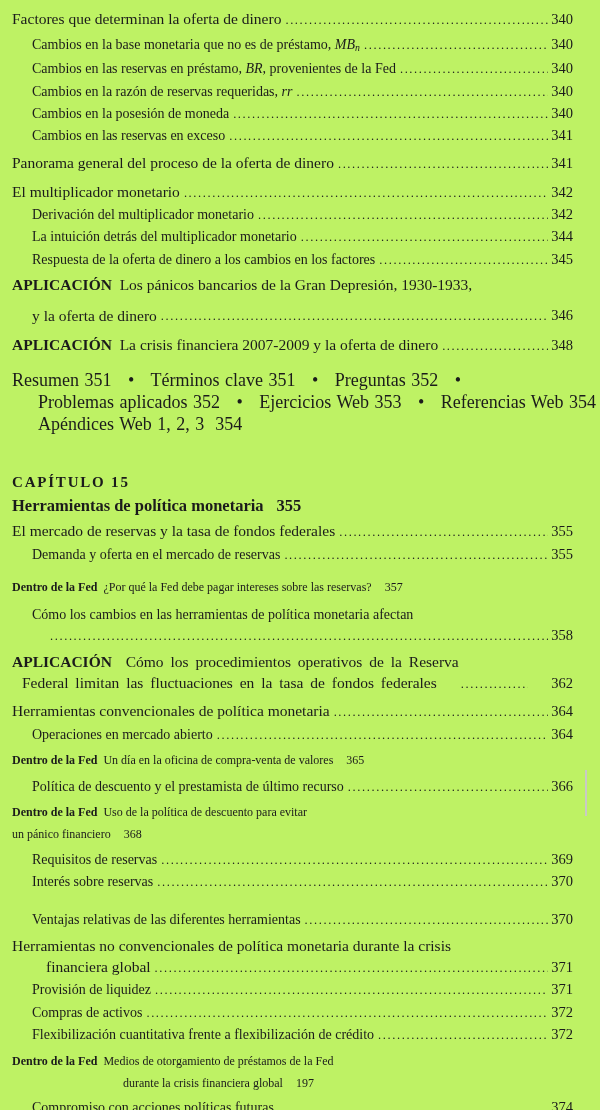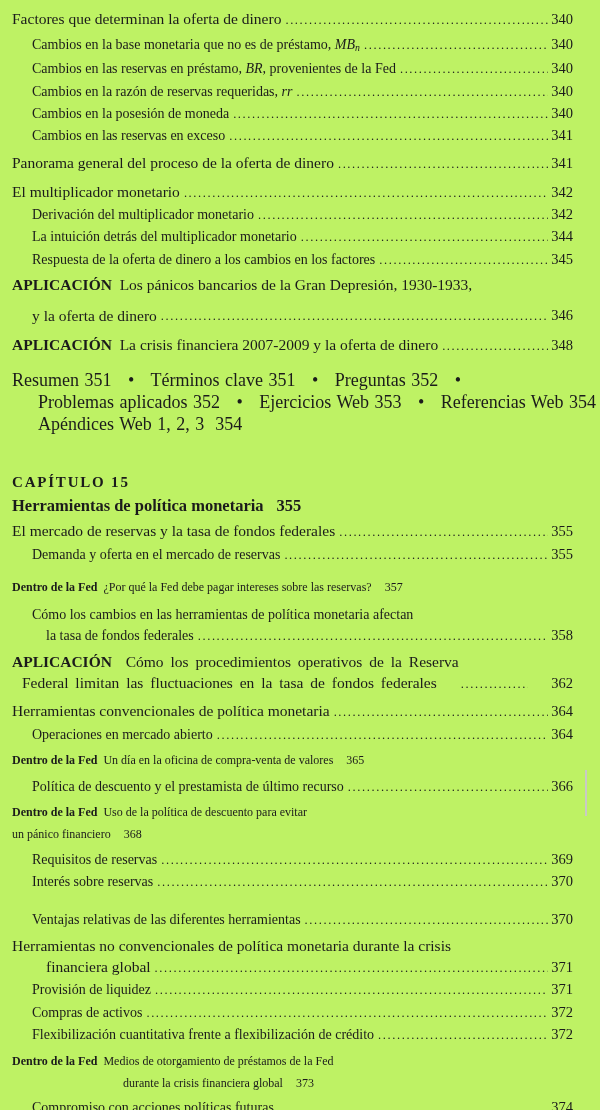--- a/index.html
+++ b/index.html
@@ -144,21 +144,20 @@
         <span class="dots"></span>
         <span class="pagenum">355</span>
       </div>
       <div class="row size-feature ind-0" style="margin-top: 10px;">
         <span class="txt"><span class="run bold">Dentro de la Fed</span><span class="run roman">  ¿Por qué la Fed debe pagar intereses sobre las reservas?</span><span class="inline-page">357</span></span>
       </div>
       <div class="row size-l2 ind-2" style="margin-top: 6px;">
         <span class="txt"><span class="run roman">Cómo los cambios en las herramientas de política monetaria afectan</span></span>
       </div>
       <div class="row size-l2 ind-4">
-        <span class="txt"><span class="run roman">la tasa de fondos federales</span></span>
         <span class="dots"></span>
         <span class="pagenum">358</span>
       </div>
       <div class="row size-l1 ind-0 wide" style="margin-top: 4px;">
         <span class="txt"><span class="run bold">APLICACIÓN</span><span class="run roman">  Cómo los procedimientos operativos de la Reserva</span></span>
       </div>
       <div class="row size-l1 ind-1 wide">
         <span class="txt"><span class="run roman">Federal limitan las fluctuaciones en la tasa de fondos federales</span></span>
         <span class="dots"></span>
         <span class="pagenum">362</span>
@@ -222,21 +221,21 @@
       </div>
       <div class="row size-l2 ind-2">
         <span class="txt"><span class="run roman">Flexibilización cuantitativa frente a flexibilización de crédito</span></span>
         <span class="dots"></span>
         <span class="pagenum">372</span>
       </div>
       <div class="row size-feature ind-0" style="margin-top: 4px;">
         <span class="txt"><span class="run bold">Dentro de la Fed</span><span class="run roman">  Medios de otorgamiento de préstamos de la Fed</span></span>
       </div>
       <div class="row size-feature ind-5">
-        <span class="txt"><span class="run roman">durante la crisis financiera global</span><span class="inline-page">373</span></span>
+        <span class="txt"><span class="run roman">durante la crisis financiera global</span><span class="inline-page">197</span></span>
       </div>
       <div class="row size-l2 ind-2" style="margin-top: 3px; font-family: Liberation Serif, serif;">
         <span class="txt"><span class="run roman">Compromiso con acciones políticas futuras</span></span>
         <span class="dots"></span>
         <span class="pagenum">374</span>
       </div>
       <div class="row size-l1 ind-0" style="margin-top: 4px;">
         <span class="txt"><span class="run roman">Herramientas de política monetaria del banco central europeo</span></span>
         <span class="dots"></span>
         <span class="pagenum">375</span>

